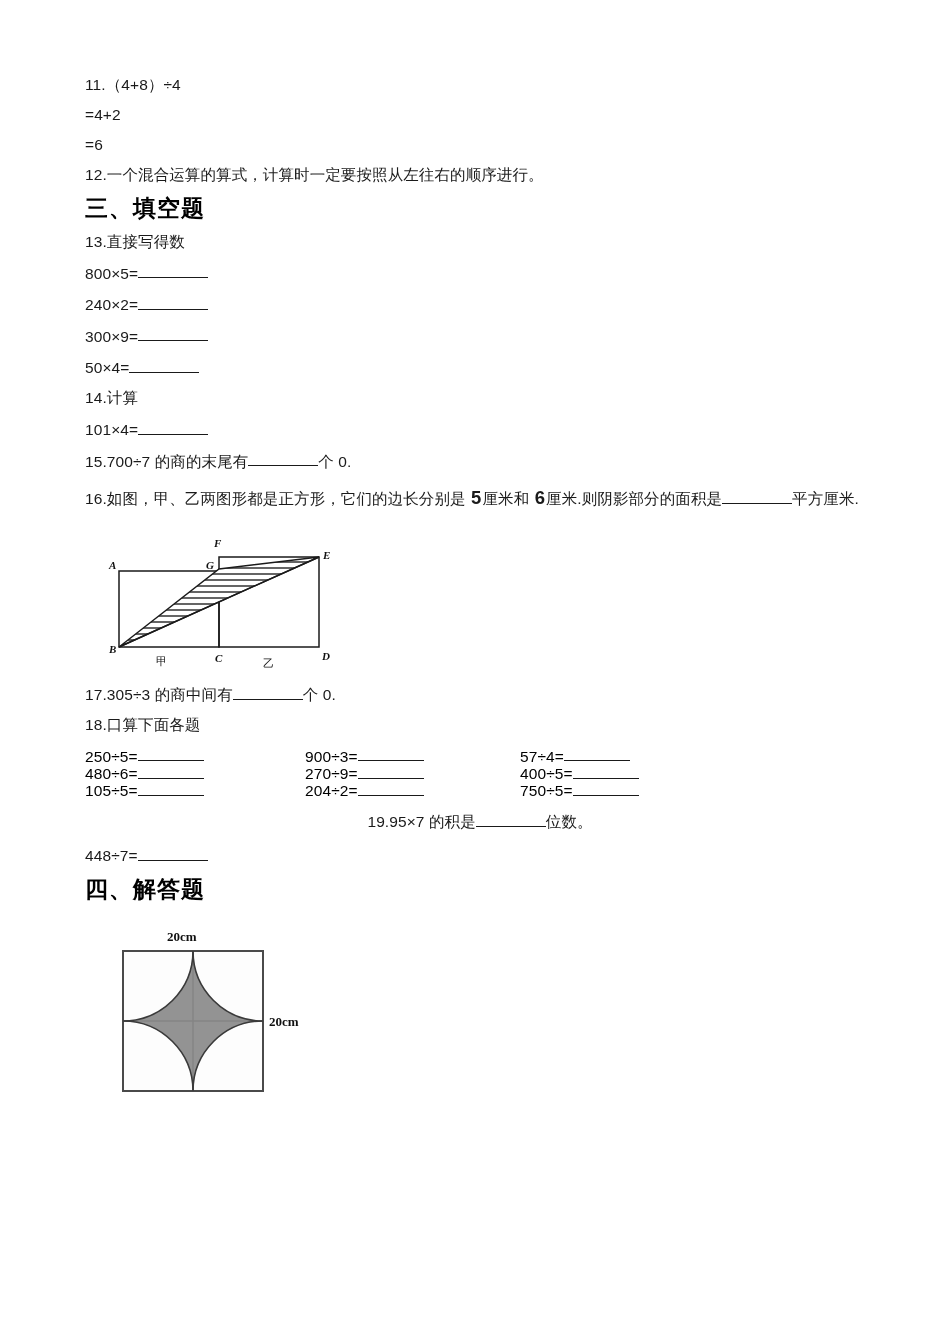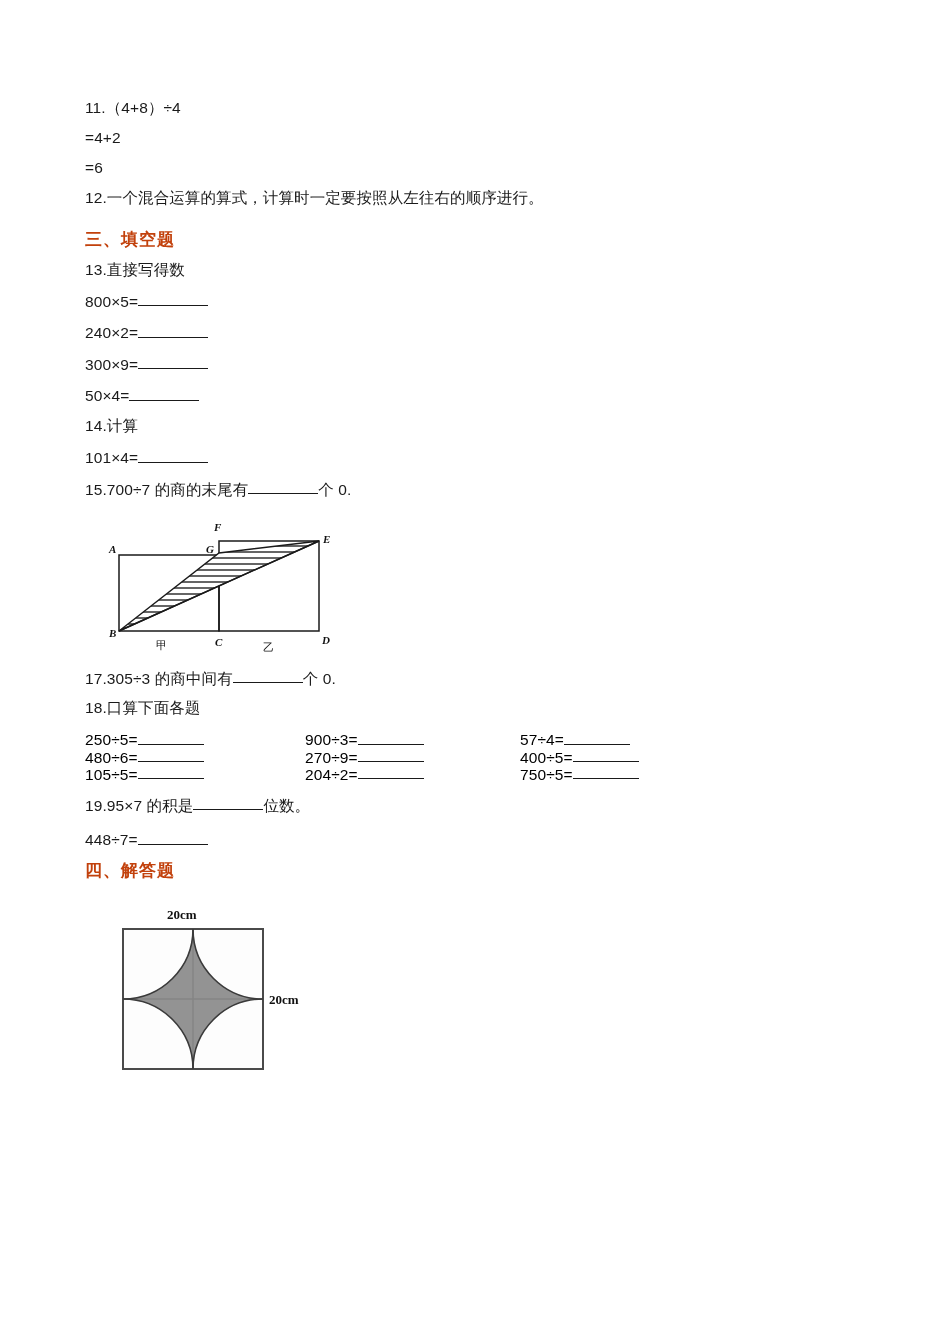--- a/index.html
+++ b/index.html
@@ -20,21 +20,21 @@
     position: absolute;
     left: 0; top: 0;
     width: 950px;
     height: 1344px;
     padding: 0;
   }
 
   .content {
     position: absolute;
     left: 85px;
-    top: 100px;
+    top: 77px;
     width: 790px;
   }
 
   
   .line {
     font-size: 15.5px;
     line-height: 1.0;
     color: #1a1a1a;
     white-space: pre;
     margin: 0 0 14.5px 0;
@@ -43,30 +43,30 @@
 
   .line-wrap {
     font-size: 15.5px;
     line-height: 1.62;
     color: #1a1a1a;
     margin: 0 0 10px 0;
     letter-spacing: 0.1px;
   }
 
   .heading {
-    font-size: 17px;
+    font-size: 23px;
     font-weight: bold;
-    color: #c2410c;
+    color: #000000;
     margin: 6px 0 14px 0;
     line-height: 1.0;
     letter-spacing: 1px;
   }
 
-  .tight { margin-bottom: 25px; }
-  .loose { margin-bottom: 17px; }
+  .tight { margin-bottom: 14px; }
+  .loose { margin-bottom: 17px; text-align: center; }
 
   .blank {
     display: inline-block;
     border-bottom: 1.4px solid #1a1a1a;
     height: 0.88em;
     vertical-align: baseline;
   }
   .blank-w { width: 70px; }
   .blank-s { width: 66px; }
 
@@ -125,20 +125,21 @@
     <div class="line"><span>800×5=</span><span class="blank blank-w"></span></div>
     <div class="line"><span>240×2=</span><span class="blank blank-w"></span></div>
     <div class="line"><span>300×9=</span><span class="blank blank-w"></span></div>
     <div class="line"><span>50×4=</span><span class="blank blank-w"></span></div>
 
     <div class="line">14.计算</div>
     <div class="line"><span>101×4=</span><span class="blank blank-w"></span></div>
 
     <div class="line"><span>15.700÷7 的商的末尾有</span><span class="blank blank-w"></span><span>个 0.</span></div>
 
+    <div class="line-wrap"><span>16.如图，甲、乙两图形都是正方形，它们的边长分别是</span> <span class="big-num">5</span><span>厘米和</span> <span class="big-num">6</span><span>厘米.则阴影部分的面积是</span><span class="blank blank-w"></span><span>平方厘米.</span></div>
 
     <div class="fig16-wrap">
       <svg width="260" height="142" viewBox="0 0 260 142" xmlns="http://www.w3.org/2000/svg">
         <defs>
           <pattern id="hatch16" patternUnits="userSpaceOnUse" width="6" height="6">
             <rect width="6" height="6" fill="#ffffff"></rect>
             <line x1="0" y1="3" x2="6" y2="3" stroke="#111111" stroke-width="1.3"></line>
           </pattern>
           <clipPath id="triclip">
             <polygon points="18,118 118,40 218,28"></polygon>

